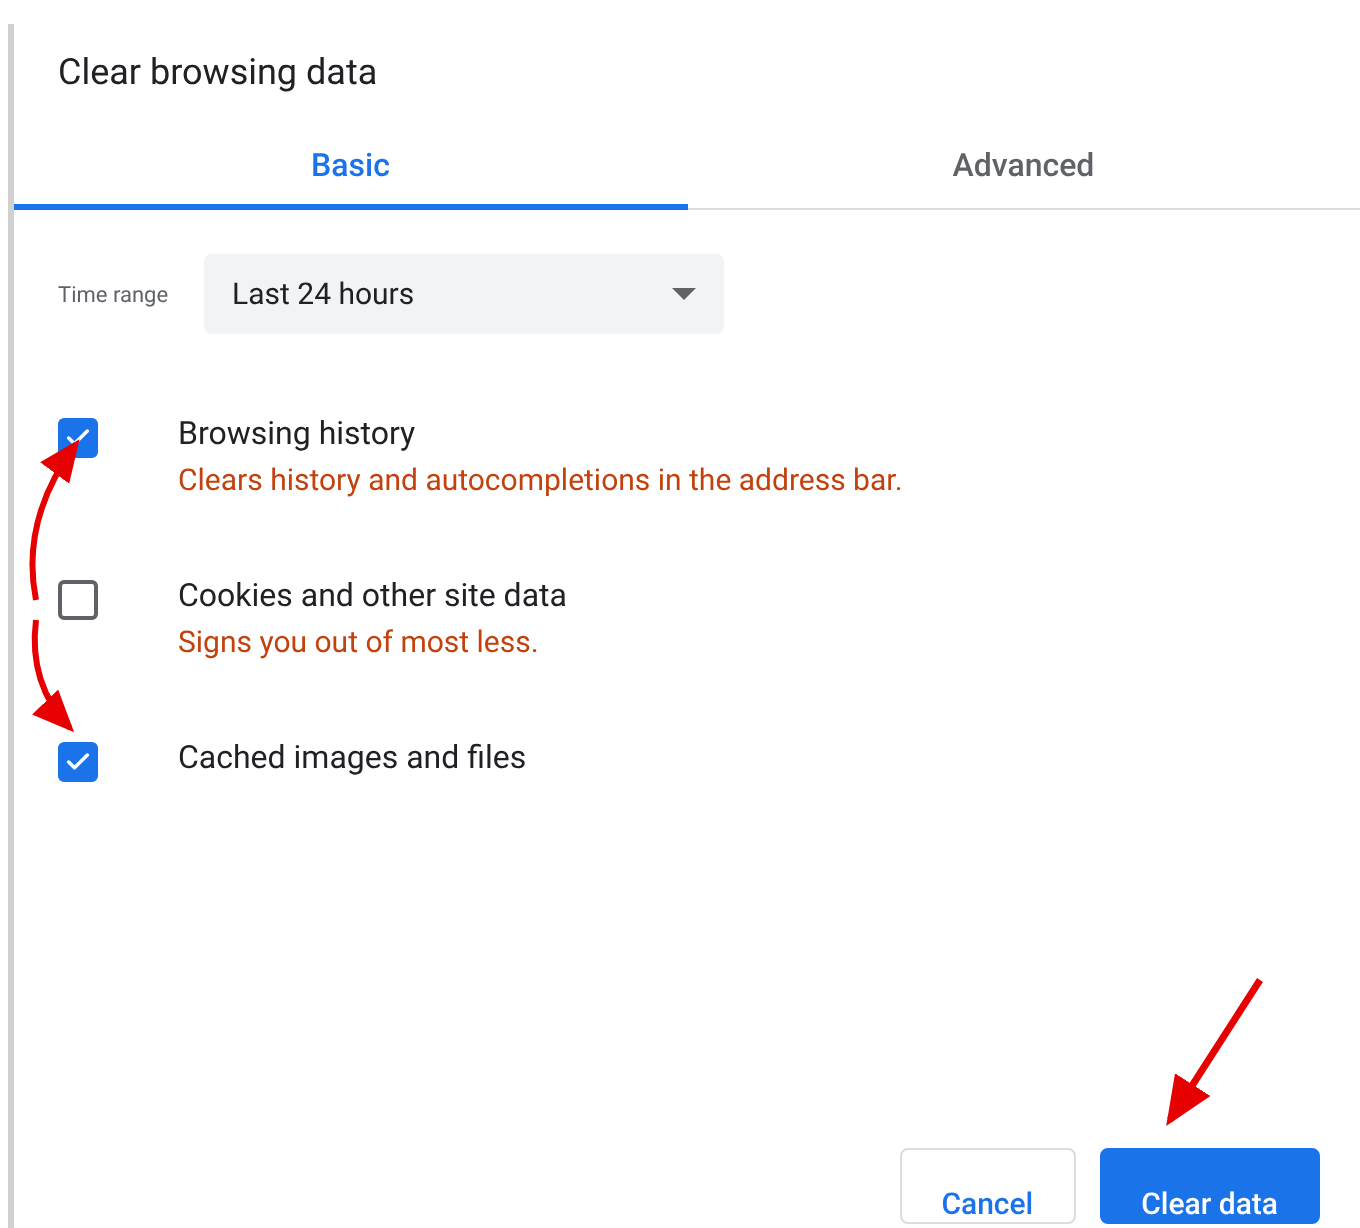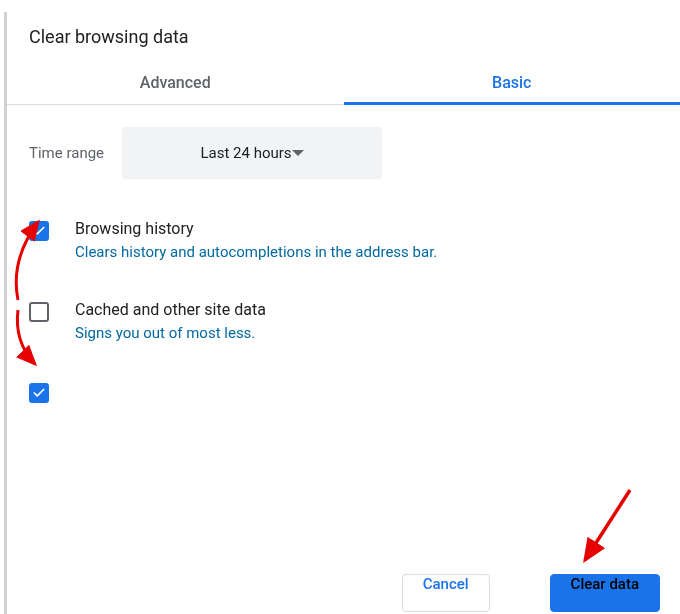--- a/index.html
+++ b/index.html
@@ -52,48 +52,48 @@
       background: #1a73e8;
     }
     .timerange-row {
       display: flex;
       align-items: center;
       padding: 22px 22px 10px 22px;
       gap: 18px;
     }
     .timerange-label {
       color: #5f6368;
-      font-size: 15px;
+      font-size: 11px;
     }
     .select {
       flex: 0 0 260px;
-      height: 52px;
+      height: 40px;
       background: #f1f3f4;
       border-radius: 4px;
       display: flex;
       align-items: center;
-      justify-content: center;
+      justify-content: space-between;
       padding: 0 14px;
       cursor: pointer;
       color: #202124;
       font-size: 15px;
     }
     .select .arrow {
       width: 0; height: 0;
       border-left: 6px solid transparent;
       border-right: 6px solid transparent;
       border-top: 6px solid #5f6368;
     }
     .options {
       padding: 16px 22px 0 22px;
     }
     .option {
       display: flex;
       align-items: flex-start;
-      gap: 26px;
+      gap: 40px;
       padding: 14px 0 22px 0;
     }
     .checkbox {
       width: 20px;
       height: 20px;
       border: 2px solid #5f6368;
       border-radius: 3px;
       margin-top: 2px;
       flex-shrink: 0;
       cursor: pointer;
@@ -114,71 +114,70 @@
       width: 14px;
       height: 14px;
     }
     .option-text .opt-title {
       font-size: 16px;
       color: #202124;
       margin-bottom: 4px;
     }
     .option-text .opt-desc {
       font-size: 15px;
-      color: #0369a1;
+      color: #c2410c;
       line-height: 1.45;
     }
     .footer {
       position: absolute;
       bottom: 14px;
       right: 20px;
       display: flex;
       gap: 12px;
     }
     .btn {
       height: 38px;
       padding: 0 20px;
       border-radius: 4px;
       font-size: 15px;
       font-weight: 500;
       cursor: pointer;
       display: inline-flex;
-      align-items: flex-start;
+      align-items: flex-end;
       justify-content: center;
-      margin-left: 48px;
     }
     .btn-cancel {
       background: #fff;
       border: 1px solid #dadce0;
       color: #1a73e8;
     }
     .btn-primary {
       background: #1a73e8;
       border: 1px solid #1a73e8;
-      color: #000000;
+      color: #ffffff;
     }
     
     svg.overlay {
       position: absolute;
       inset: 0;
       pointer-events: none;
     }
   </style>
 </head>
 <body>
 
 <div class="dialog">
   <div class="title">Clear browsing data</div>
 
   <div class="tabs">
+    <div class="tab active">
+      <span>Basic</span>
+    </div>
     <div class="tab">
       <span>Advanced</span>
-    </div>
-    <div class="tab active">
-      <span>Basic</span>
     </div>
   </div>
 
   <div class="timerange-row">
     <span class="timerange-label">Time range</span>
     <div class="select">
       <span>Last 24 hours</span>
       <span class="arrow"></span>
     </div>
   </div>
@@ -195,32 +194,33 @@
         <div class="opt-title">Browsing history</div>
         <div class="opt-desc">Clears history and autocompletions in the address bar.</div>
       </div>
     </div>
 
     <div class="option">
       <div class="checkbox">
         
       </div>
       <div class="option-text">
-        <div class="opt-title">Cached and other site data</div>
+        <div class="opt-title">Cookies and other site data</div>
         <div class="opt-desc">Signs you out of most less.</div>
       </div>
     </div>
 
     <div class="option">
       <div class="checkbox checked">
         <svg viewBox="0 0 24 24">
             <path d="M20 6L9 17l-5-5" fill="none" stroke="#fff" stroke-width="3" stroke-linecap="round" stroke-linejoin="round"></path>
           </svg>
       </div>
       <div class="option-text">
+        <div class="opt-title">Cached images and files</div>
       </div>
     </div>
 
   </div>
 
   <div class="footer">
     <div class="btn btn-cancel">
       <span>Cancel</span>
     </div>
     <div class="btn btn-primary">

